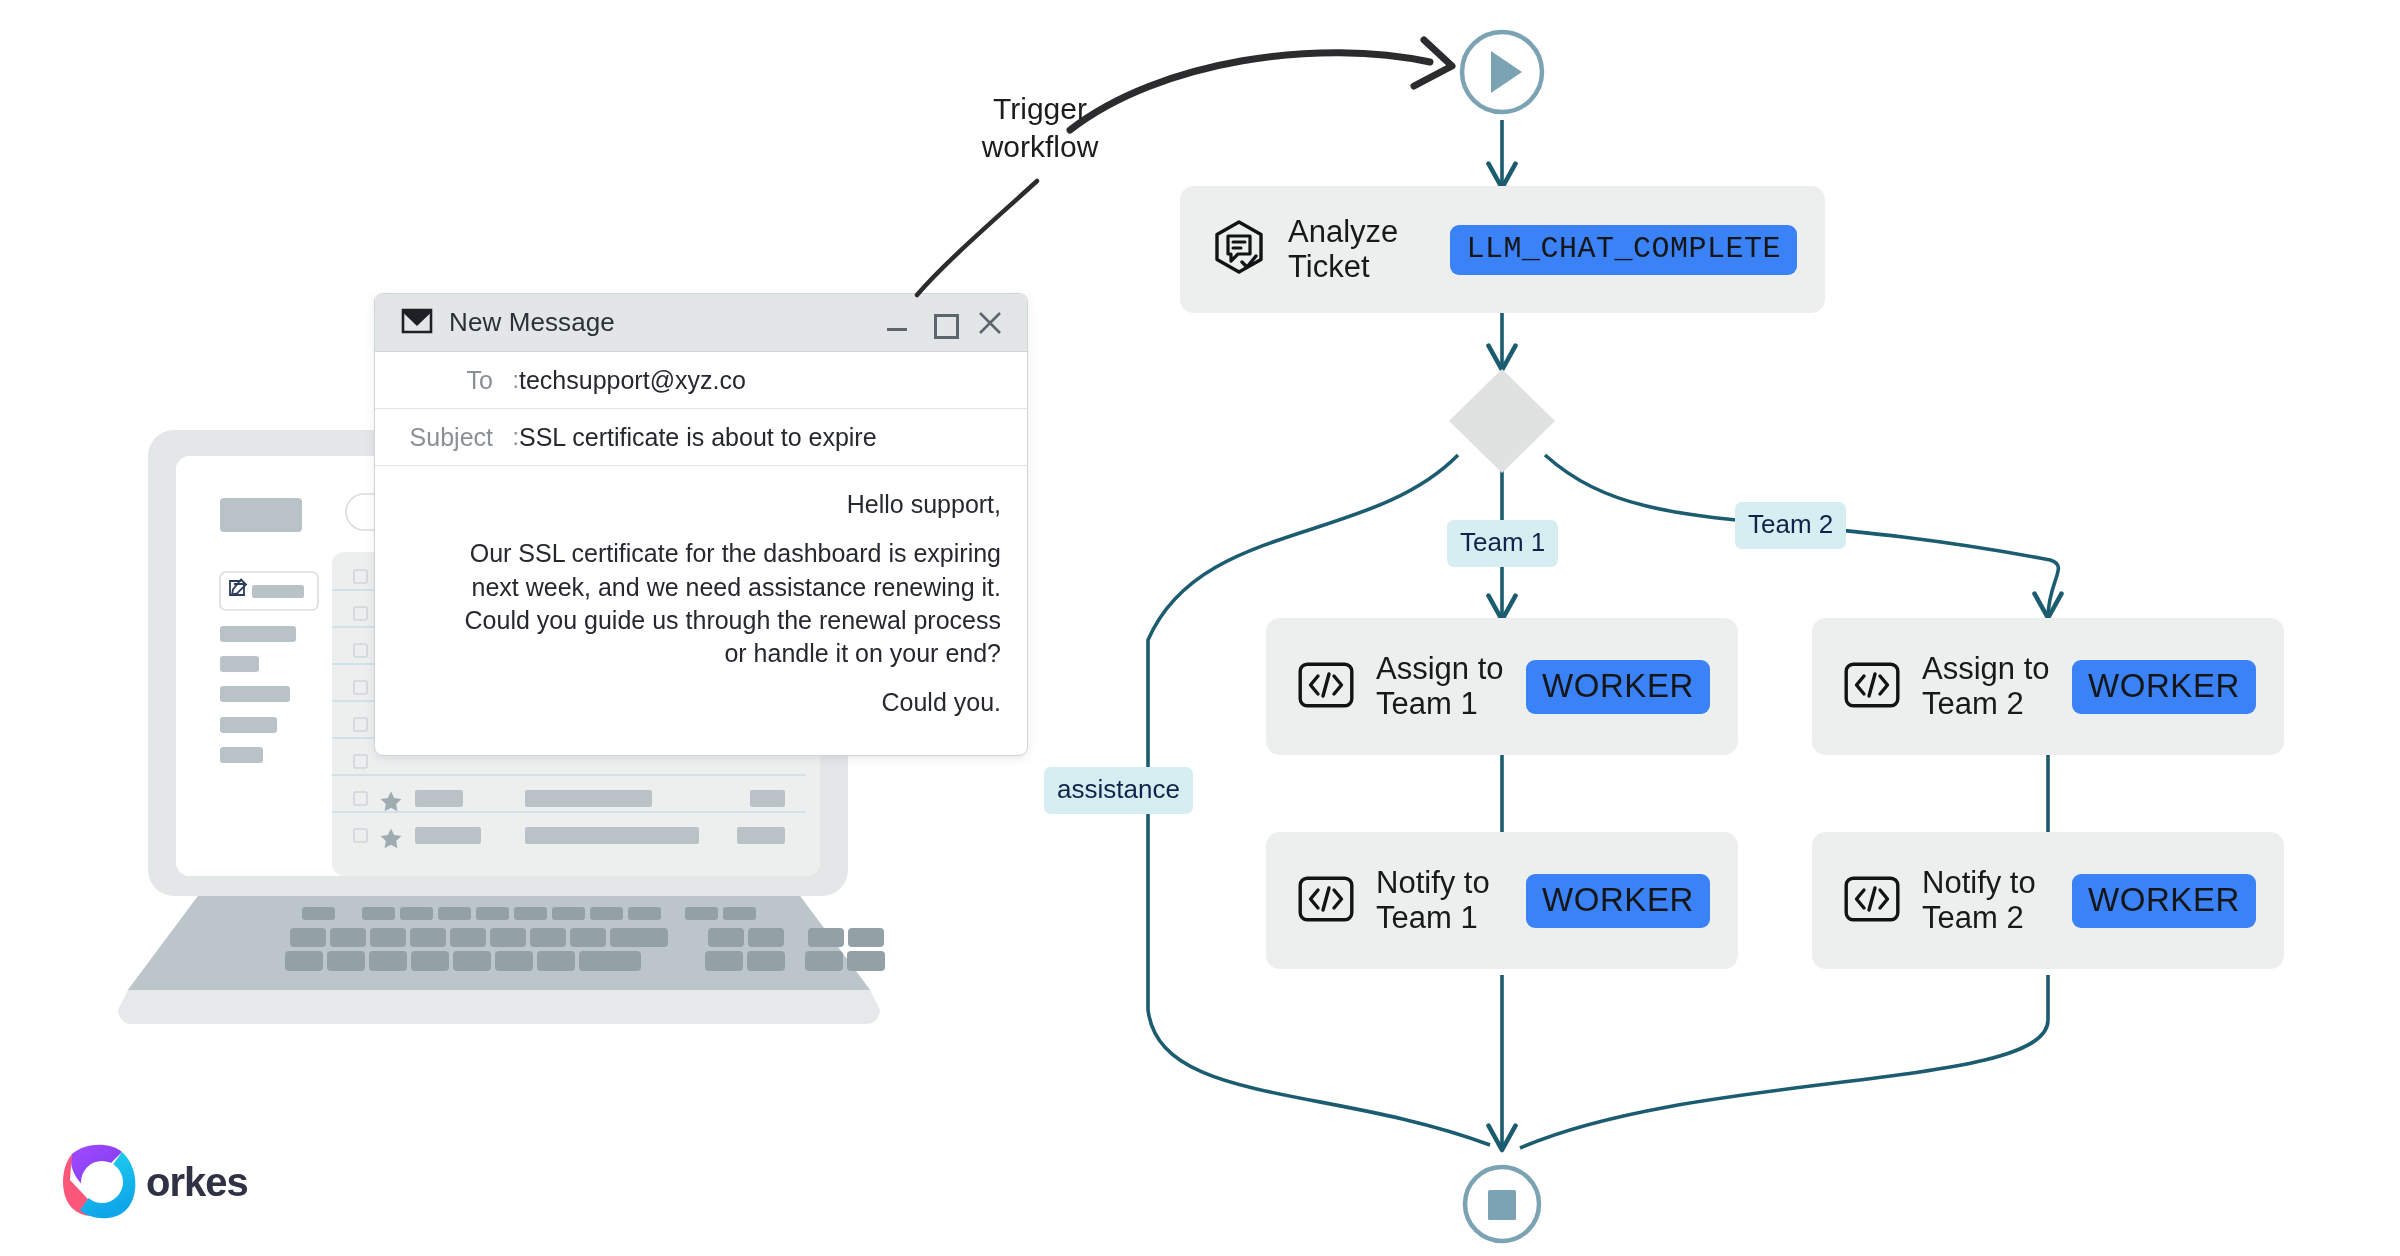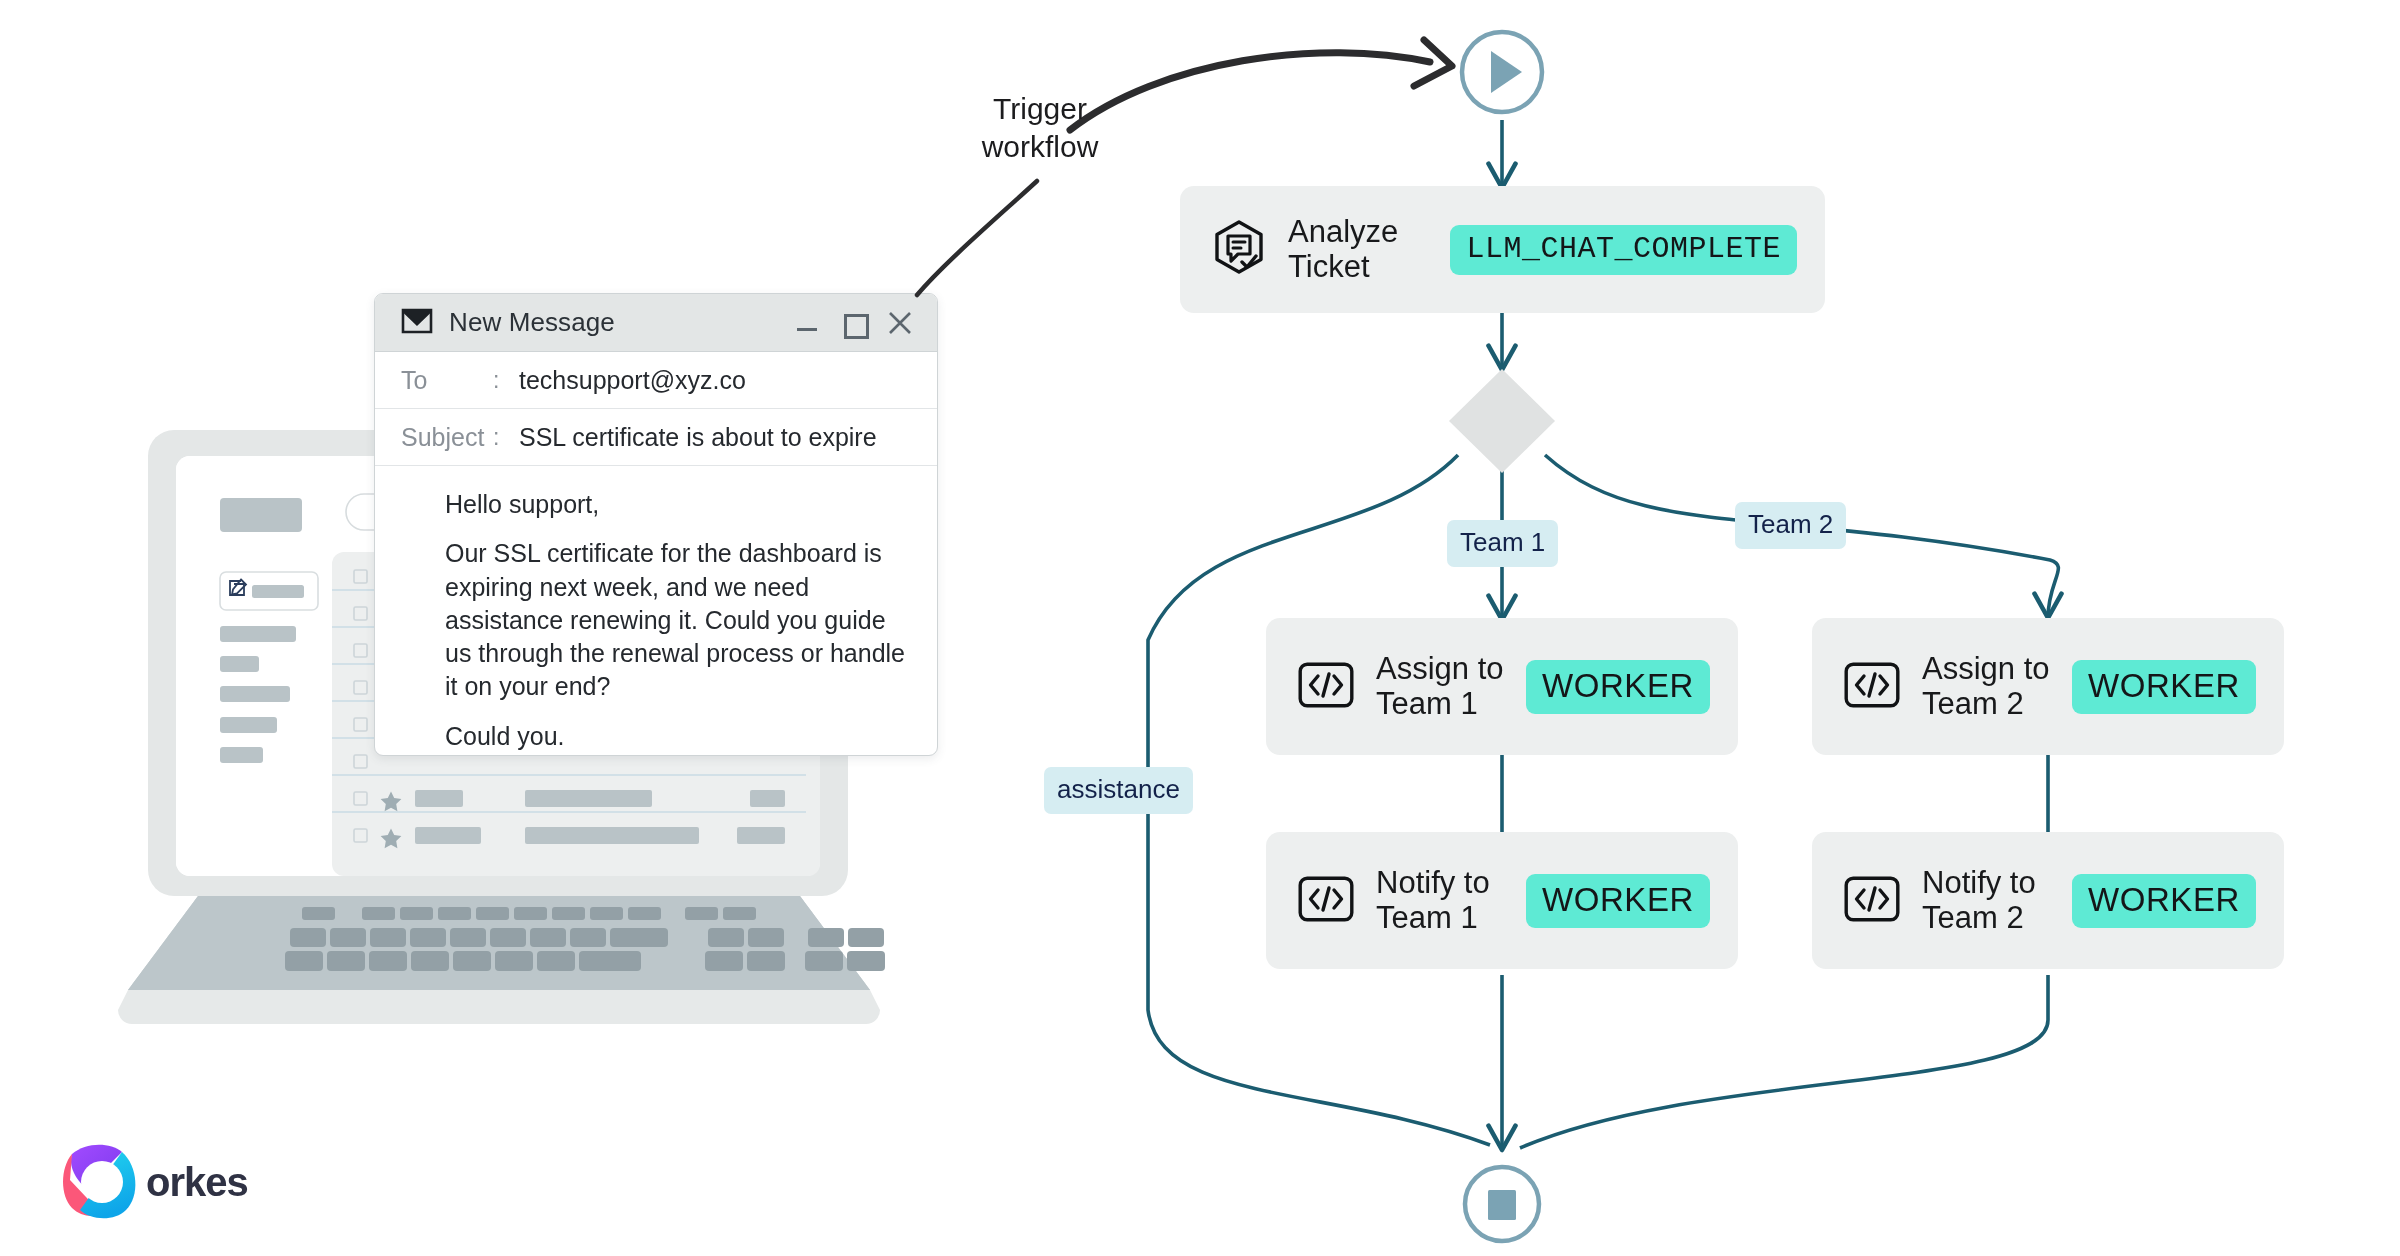--- a/index.html
+++ b/index.html
@@ -13,26 +13,27 @@
 
   
   .layer { position: absolute; inset: 0; }
   svg.layer { pointer-events: none; }
 
   
   #laptop { position: absolute; left: 100px; top: 430px; width: 850px; height: 600px; }
 
   
   #compose {
-    position: absolute; left: 374px; top: 293px; width: 564px; height: 463px;
+    position: absolute; left: 374px; top: 293px; width: 654px; height: 463px;
     background: #ffffff;
     border: 1px solid #cfd4d6;
     border-radius: 9px;
     box-shadow: 0 3px 10px rgba(60,70,80,.10);
     overflow: hidden;
+    text-align: right;
   }
   #compose-titlebar {
     height: 58px; background: #e3e6e6;
     border-bottom: 1px solid #cfd4d6;
     display: flex; align-items: center; padding: 0 24px 0 26px;
   }
   #compose-title {
     font-size: 26px; color: #2b3137; margin-left: 16px; letter-spacing: .1px;
   }
   #win-controls { margin-left: auto; display: flex; align-items: center; gap: 20px; }
@@ -53,21 +54,21 @@
   #compose-body p { font-size: 25px; line-height: 1.33; color: #25292e; margin-bottom: 16px; }
 
   
   .wf-box {
     position: absolute; background: #edefef; border-radius: 14px;
     display: flex; align-items: center; padding: 0 28px 0 32px;
   }
   .wf-icon { flex: 0 0 auto; margin-right: 22px; }
   .wf-label { font-size: 31px; line-height: 1.12; color: #18191b; white-space: pre-line; }
   .wf-chip {
-    margin-left: auto; background: #5eead4; border-radius: 9px;
+    margin-left: auto; background: #3b82f6; border-radius: 9px;
     padding: 7px 16px 9px; color: #141618; white-space: nowrap;
   }
   .chip-mono { font-family: "Liberation Mono", monospace; font-size: 30px; letter-spacing: .5px; }
   .chip-sans { font-family: Liberation Sans, sans-serif; font-size: 33px; letter-spacing: .6px; }
 
   
   .edge-label {
     position: absolute; background: #d6edf2; border-radius: 7px;
     color: #13224a; font-size: 26px; padding: 7px 13px 9px;
     white-space: nowrap;

